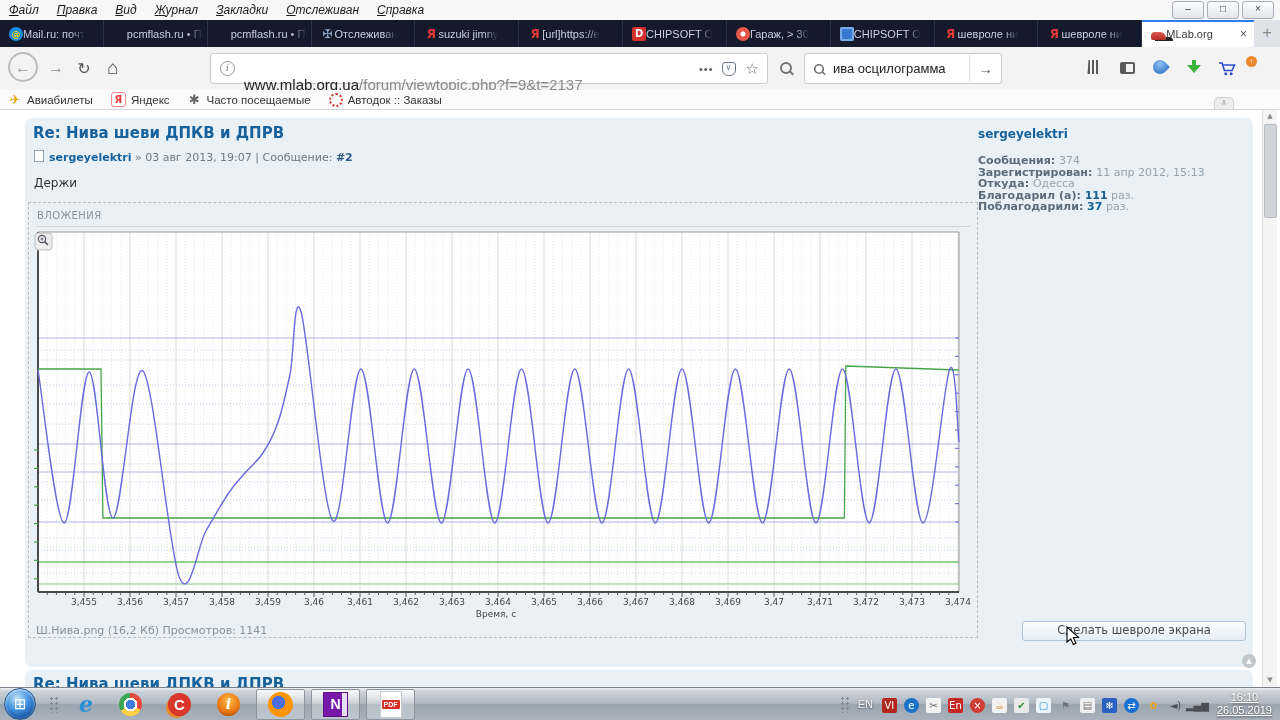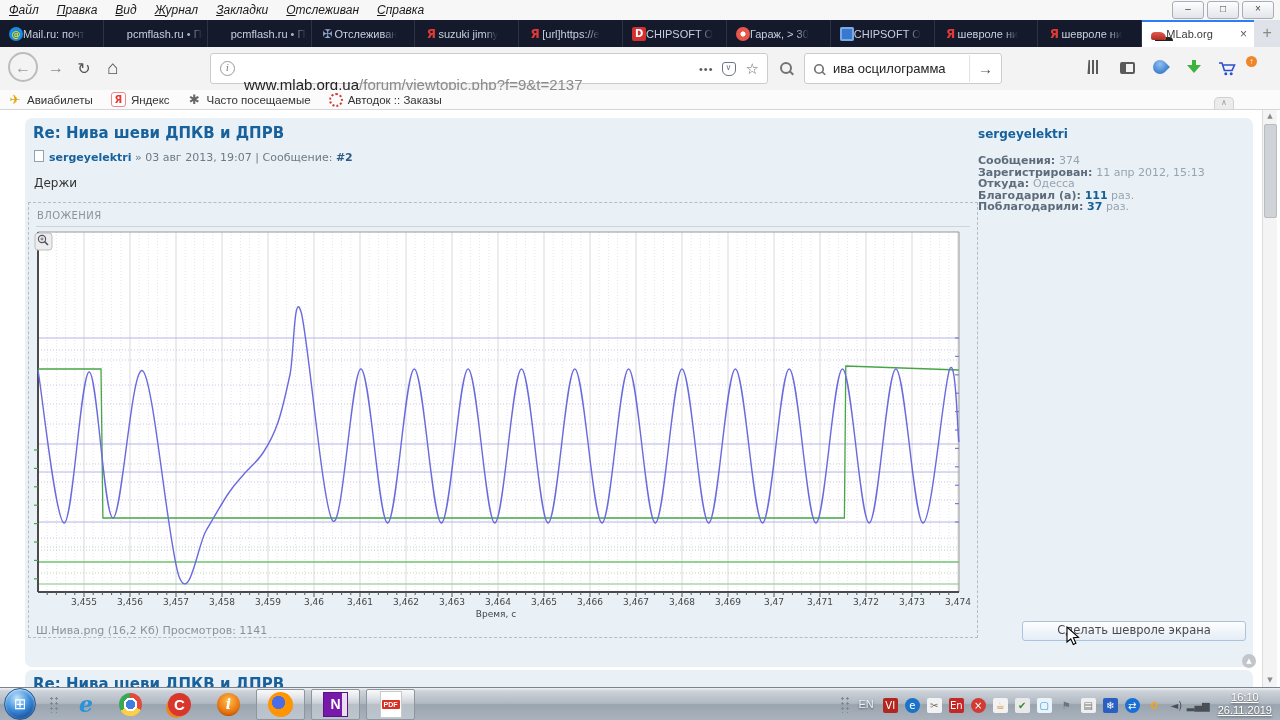--- a/index.html
+++ b/index.html
@@ -641,18 +641,18 @@
             <span>PDF</span>
           </div>
         </div>
       </div>
     <div id="tray">
       <div id="tray-grid"></div>
       <span id="lang">EN</span>
       <span id="tray-icons"><span class="tray-ico" style="background: rgb(179, 38, 30); color: rgb(255, 255, 255);">VI</span><span class="tray-ico" style="background: rgb(26, 115, 201); color: rgb(255, 255, 255); border-radius: 50%;">e</span><span class="tray-ico" style="background: rgb(242, 242, 242); color: rgb(102, 102, 102);">✂</span><span class="tray-ico" style="background: rgb(198, 40, 40); color: rgb(255, 255, 255);">En</span><span class="tray-ico" style="background: rgb(210, 59, 51); color: rgb(255, 255, 255); border-radius: 50%;">×</span><span class="tray-ico" style="background: rgb(242, 242, 242); color: rgb(217, 130, 43);">☕</span><span class="tray-ico" style="background: rgb(233, 233, 233); color: rgb(46, 139, 58);">✔</span><span class="tray-ico" style="background: rgb(234, 244, 251); color: rgb(42, 143, 212);">▢</span><span class="tray-ico" style="background: transparent; color: rgb(107, 116, 128);">⚑</span><span class="tray-ico" style="background: rgb(239, 239, 239); color: rgb(119, 119, 119);">▤</span><span class="tray-ico" style="background: rgb(42, 96, 192); color: rgb(255, 255, 255);">❄</span><span class="tray-ico" style="background: rgb(26, 111, 212); color: rgb(255, 255, 255); border-radius: 50%;">⇄</span><span class="tray-ico" style="background: transparent; color: rgb(242, 164, 19);">✿</span><span class="tray-ico" style="background: transparent; color: rgb(74, 79, 85);">◄)</span><span class="tray-ico" style="background: transparent; color: rgb(74, 79, 85);">▂▄▆</span></span>
       <div id="clock">
         <div>16:10</div>
-        <div>26.11.2019</div>
+        <div>26.05.2019</div>
       </div>
     </div>
   </div>
 
 </div>
 
 </body></html>

